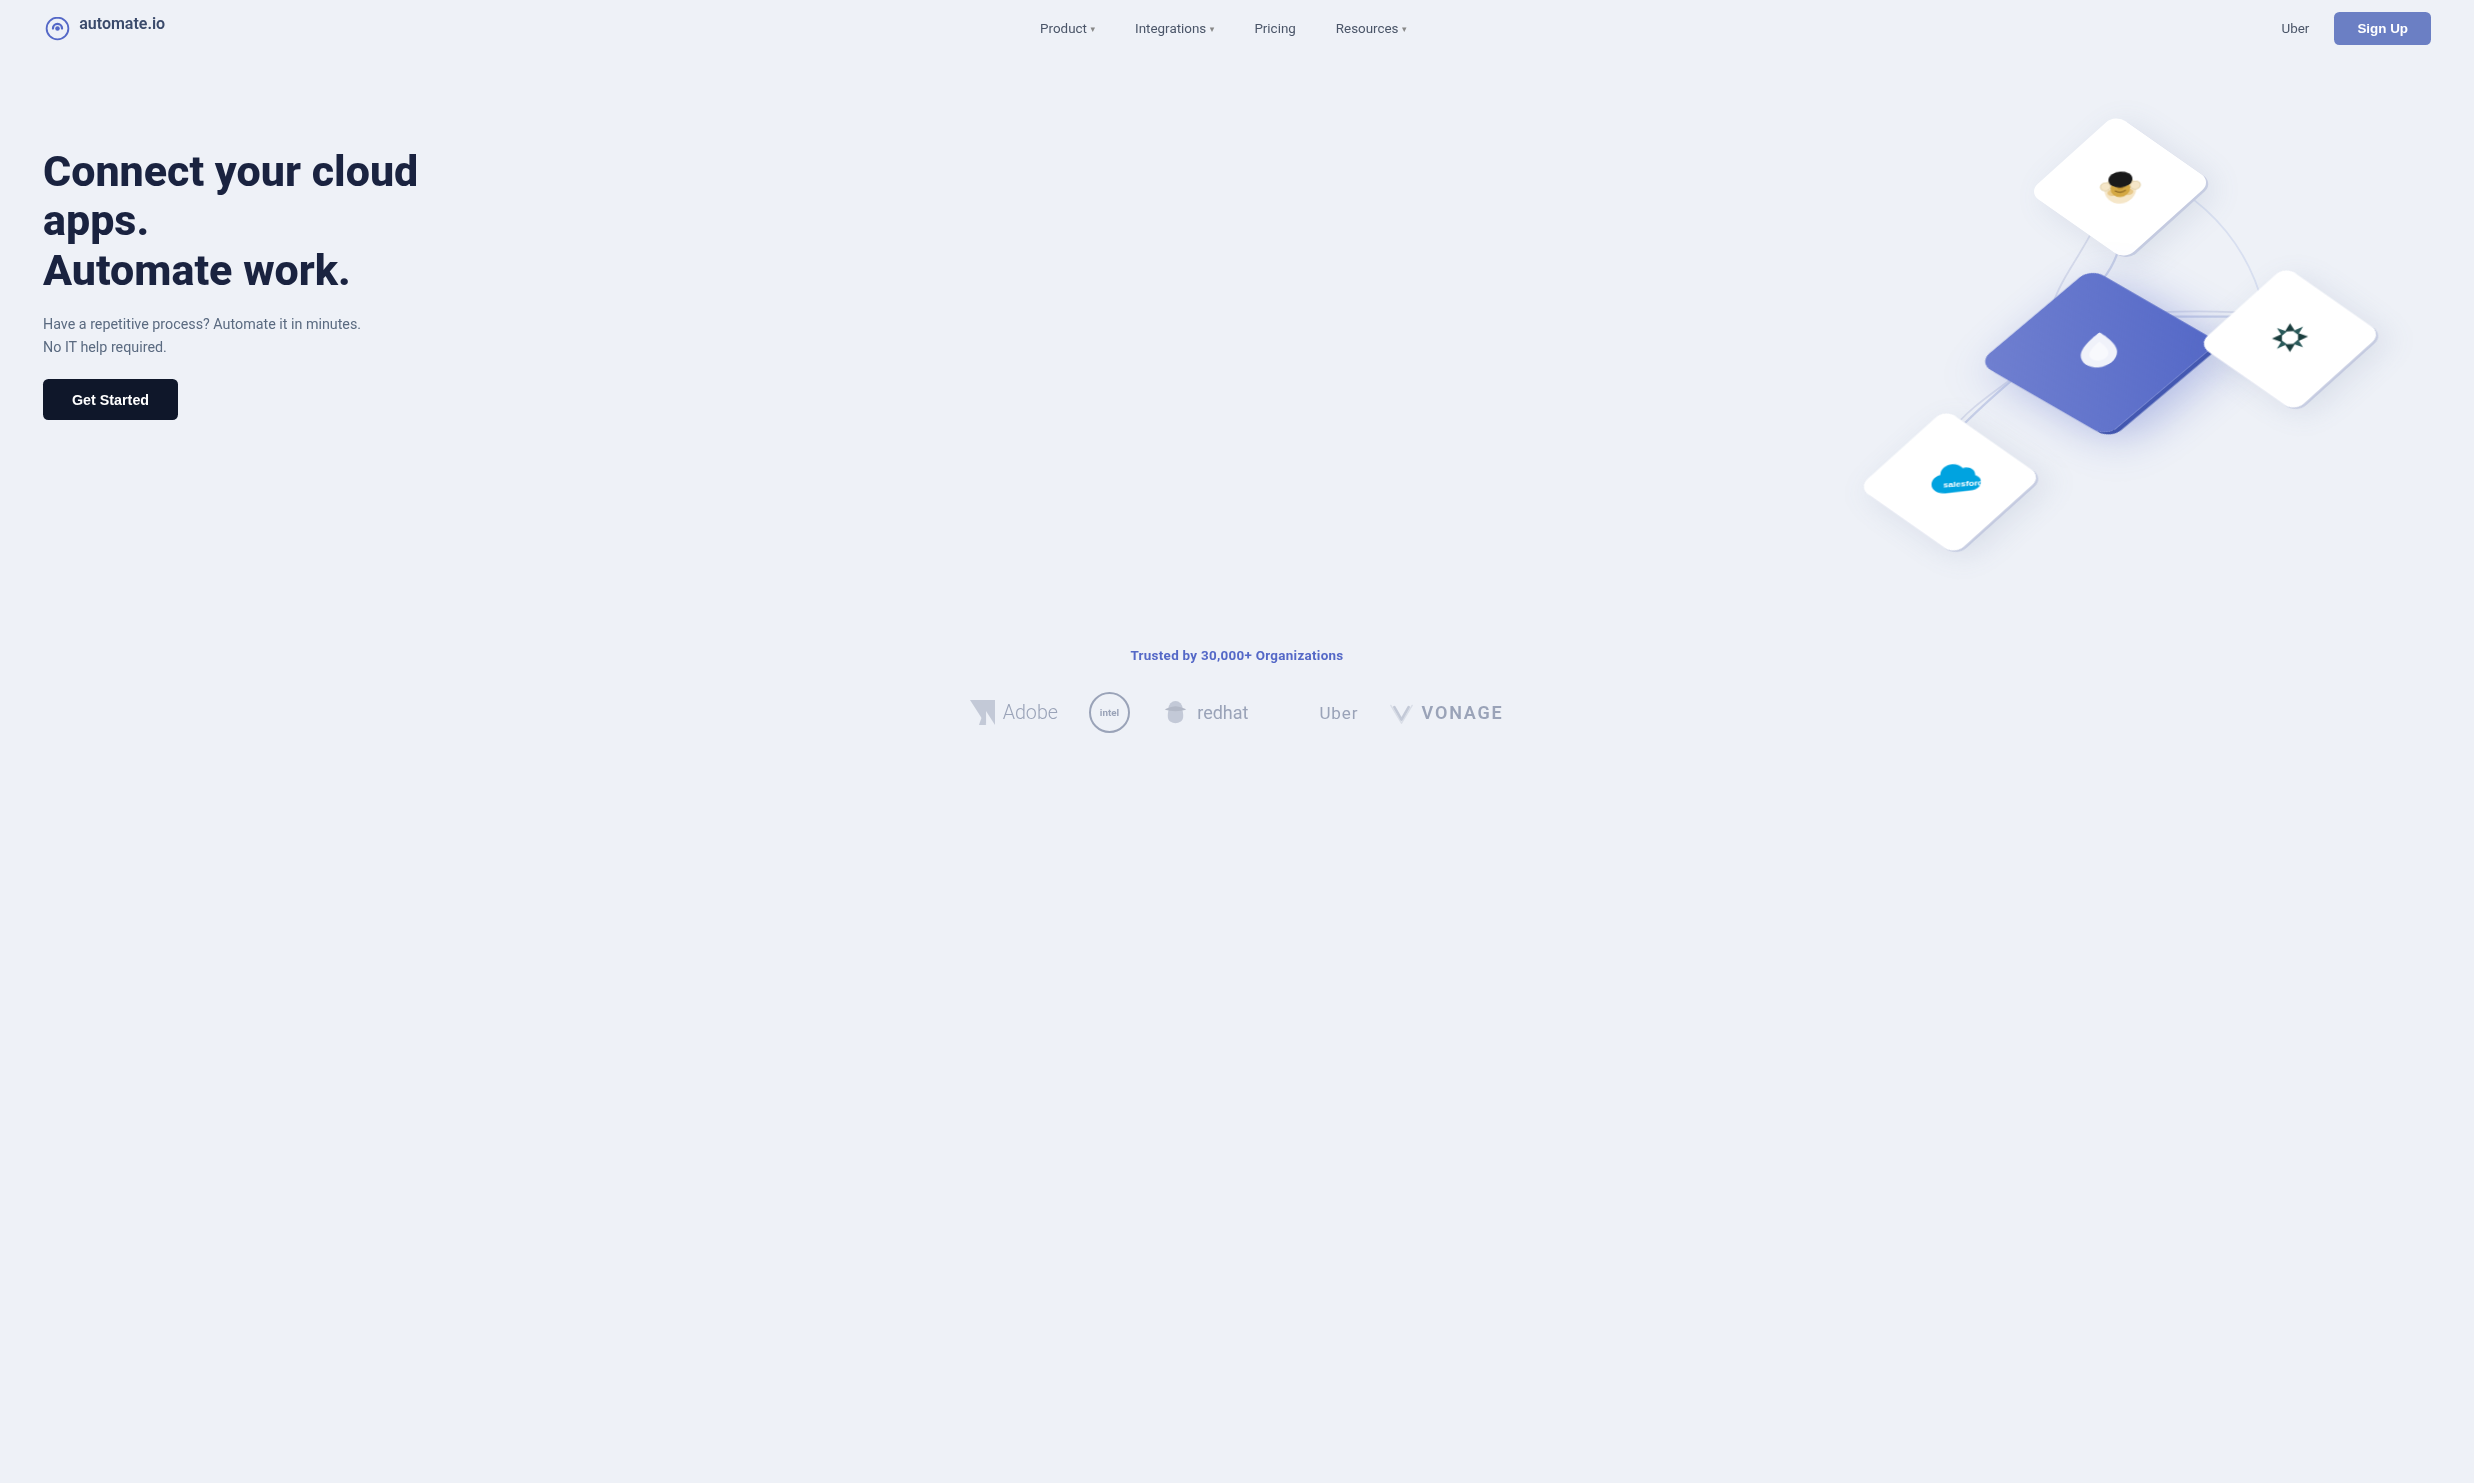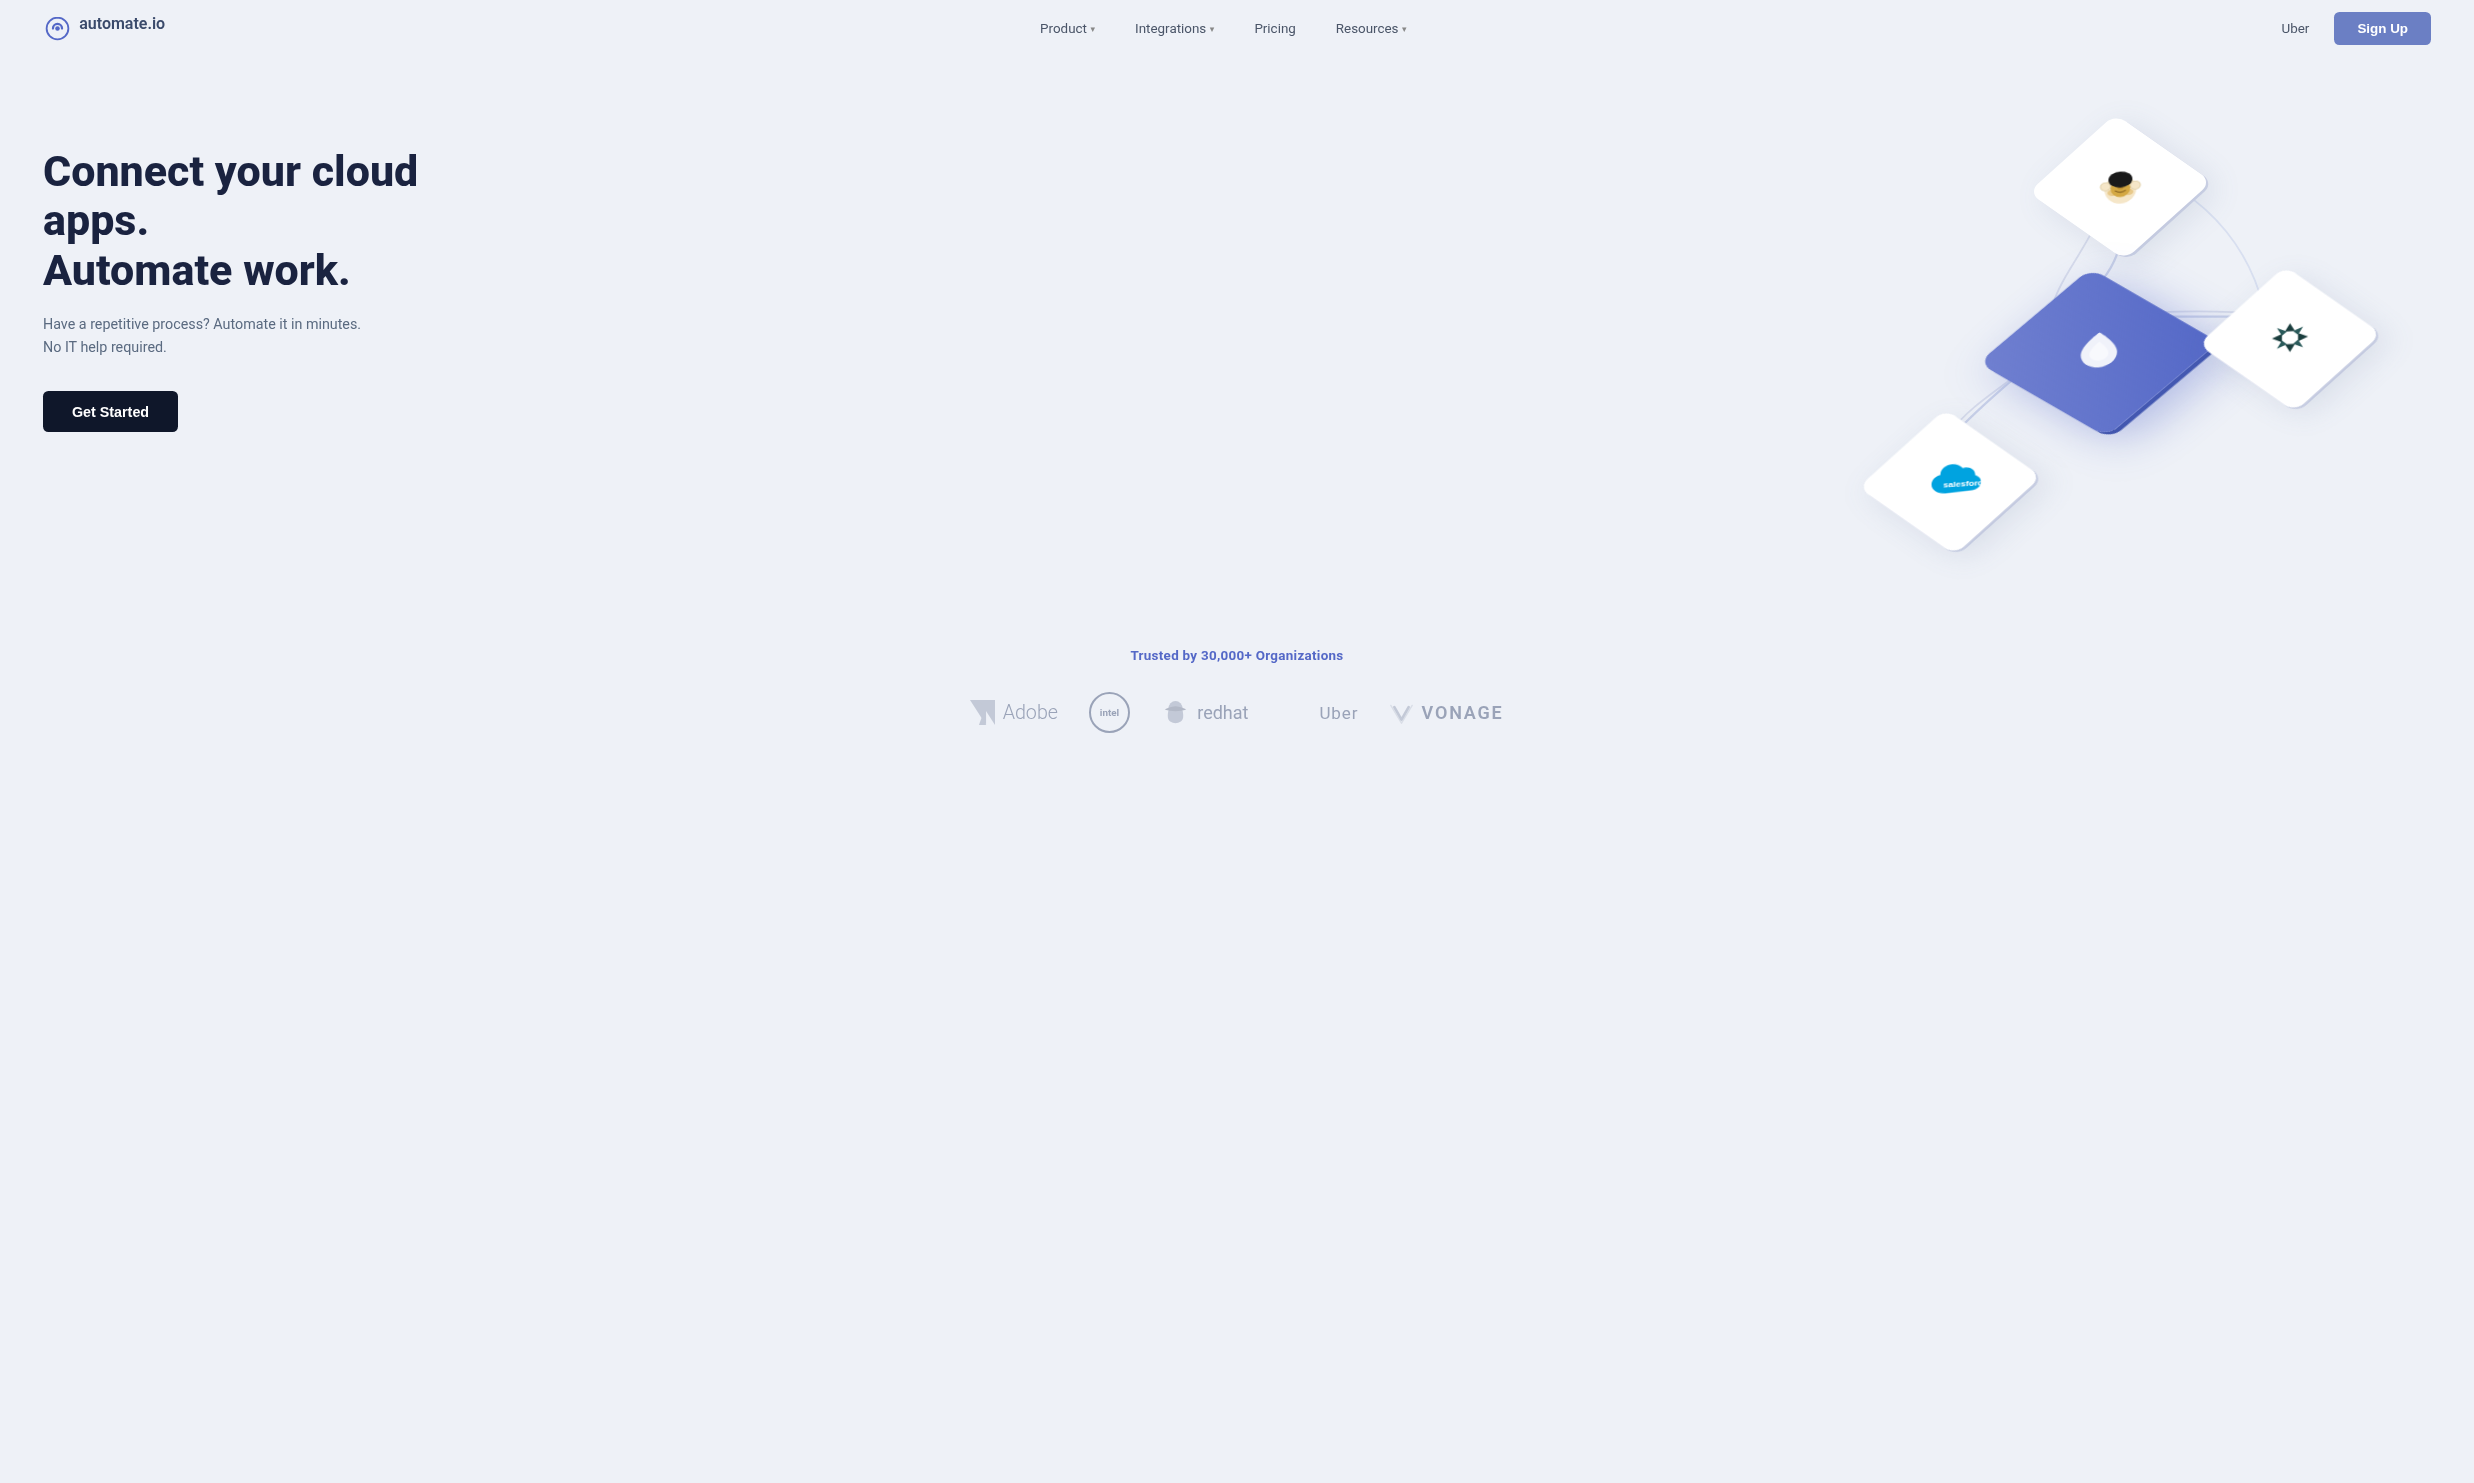--- a/index.html
+++ b/index.html
@@ -90,21 +90,21 @@
       font-size: 43px;
       font-weight: 800;
       color: #1a2340;
       line-height: 1.15;
       margin-bottom: 18px;
     }
     .hero-subtitle {
       font-size: 14.3px;
       color: #5a6a80;
       line-height: 1.6;
-      margin-bottom: 32px;
+      margin-bottom: 20px;
     }
     .btn-getstarted {
       background: #0f172a;
       color: white;
       border: none;
       border-radius: 5.4px;
       padding: 12.5px 29px;
       font-size: 14.3px;
       font-weight: 700;
       cursor: pointer;

